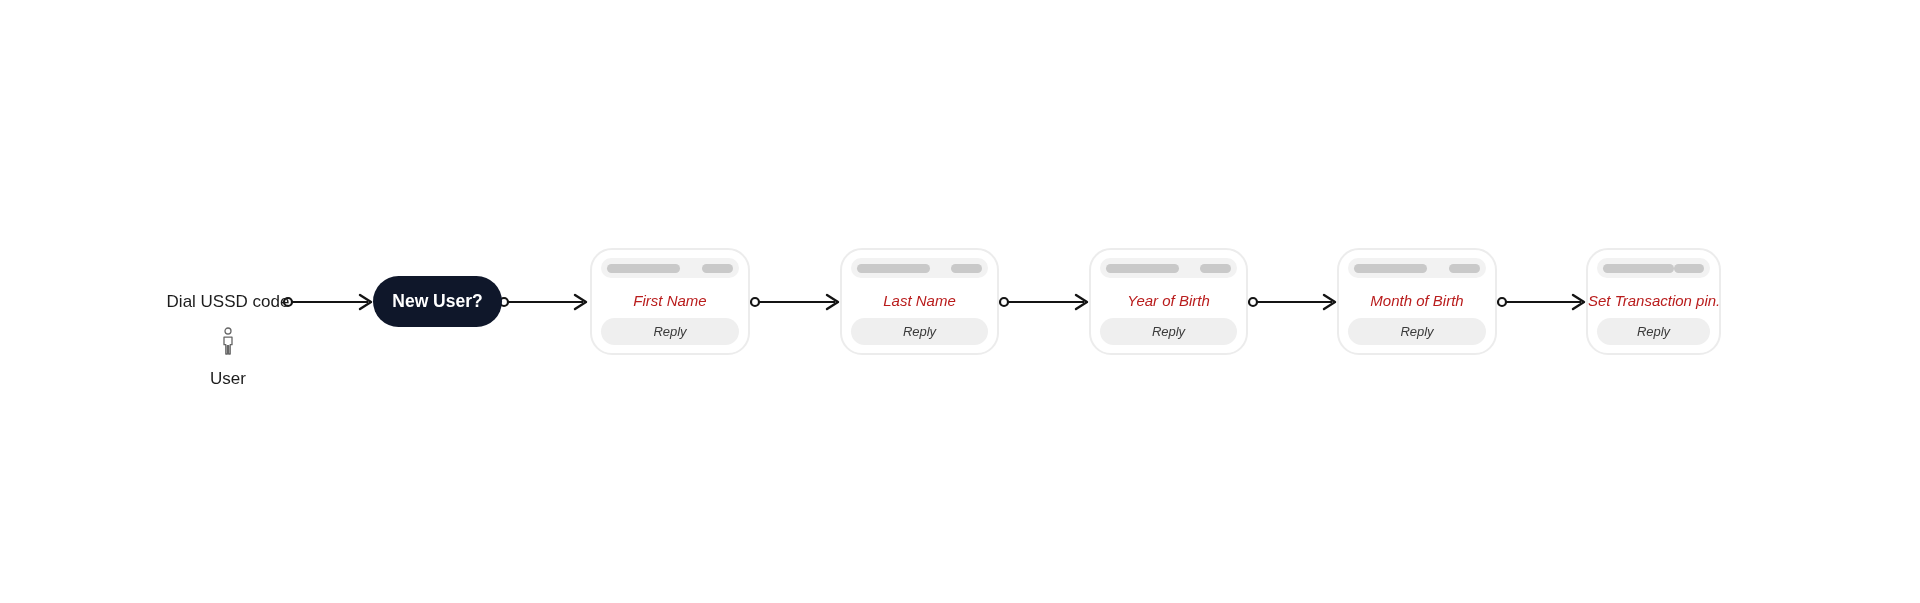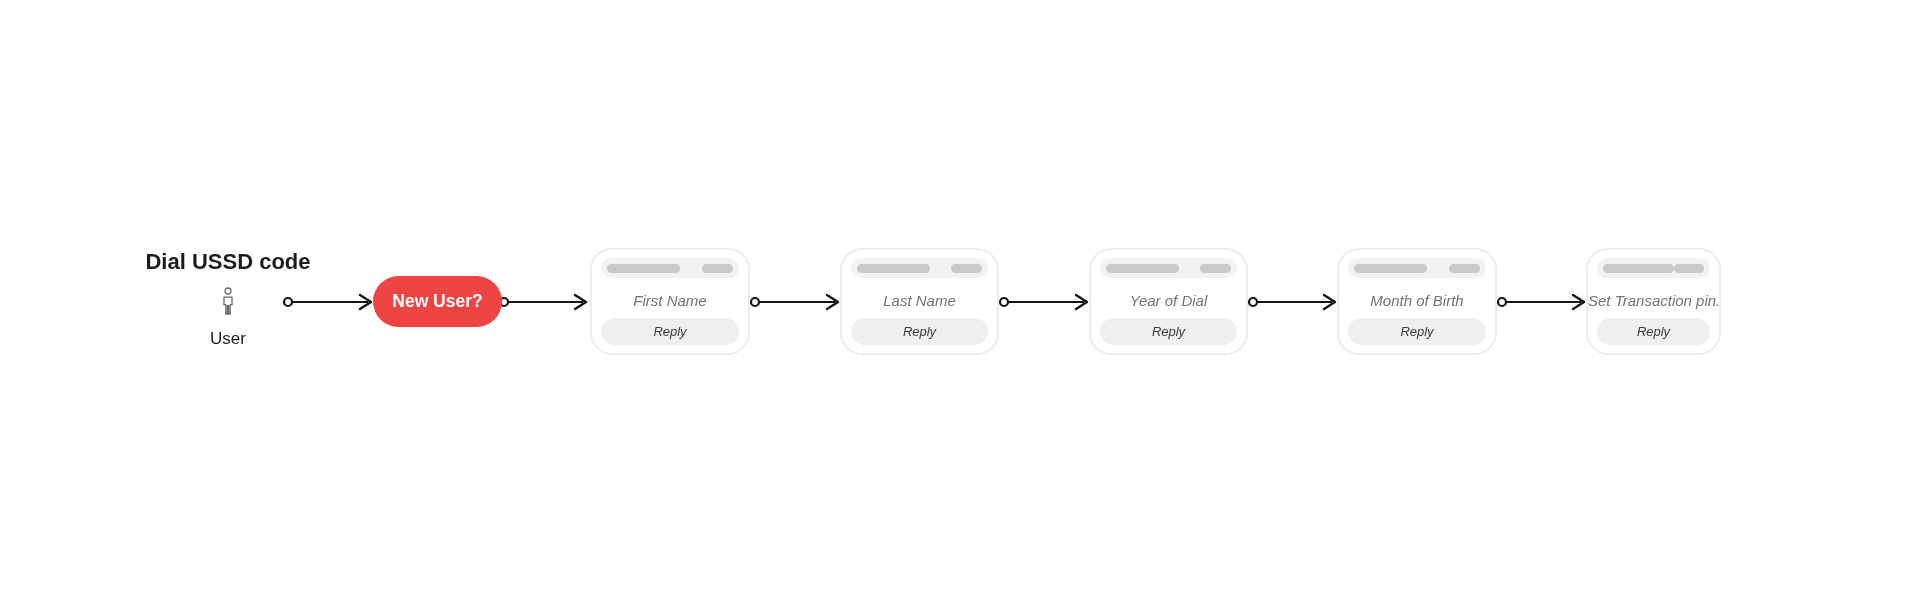--- a/index.html
+++ b/index.html
@@ -29,36 +29,36 @@
     stroke-linecap: round; stroke-linejoin: round;
   }
 
   
   .actor {
     position: absolute;
     left: 148px; top: 251px; width: 160px;
     display: flex; flex-direction: column; align-items: center;
   }
   .actor-action {
-    font-size: 22px; font-weight: 700; color: #1c1c1c;
-    line-height: 22px; white-space: nowrap;
+    font-size: 17px; font-weight: 400; color: #1c1c1c;
+    line-height: 22px; white-space: nowrap; margin-top: 40px;
   }
   .actor-icon { margin-top: 13px; height: 30px; display: flex; align-items: center; }
   .actor-icon svg { display: block; }
   .actor-name {
     margin-top: 12px; font-size: 17px; font-weight: 500; color: #1c1c1c;
     line-height: 22px;
     text-align: center;
   }
 
   
   .decision {
     position: absolute;
     left: 373px; top: 276px; width: 129px; height: 51px;
-    background: #ef4444; border-radius: 26px;
+    background: #0f172a; border-radius: 26px;
     display: flex; align-items: center; justify-content: center;
     color: #ffffff; font-size: 17.5px; font-weight: 700;
     white-space: nowrap; cursor: pointer;
   }
 
   
   .card {
     position: absolute; top: 248px; height: 107px;
     background: #ffffff; border: 2px solid #ECECEC; border-radius: 22px;
     box-sizing: border-box; cursor: pointer;
@@ -67,21 +67,21 @@
     margin: 8px 9px 0 9px; height: 20px; border-radius: 10px;
     background: #F2F2F2;
     display: flex; align-items: center; justify-content: space-between;
     padding: 0 6px; box-sizing: border-box;
   }
   .bar { height: 9px; border-radius: 5px; background: #C9C9C9; }
   .bar-long  { width: 73px; }
   .bar-short { width: 31px; }
   .card-title {
     margin-top: 13px; height: 20px; line-height: 20px;
-    text-align: center; font-style: italic; font-size: 15px; color: #737373;
+    text-align: center; font-style: italic; font-size: 15px; color: #b91c1c;
     white-space: nowrap; overflow: hidden;
   }
   .reply-btn {
     margin: 7px 9px 0 9px; height: 27px; border-radius: 14px;
     background: #EFEFEF; border: none;
     display: flex; align-items: center; justify-content: center;
     font-family: inherit; font-size: 13px; color: #3A3A3A; cursor: pointer;
     width: calc(100% - 18px); box-sizing: border-box; font-style: italic;
   }
   .person { stroke: #666666; fill: none; stroke-width: 1.3; }
@@ -153,21 +153,21 @@
     </div>
     <div class="card-title">Last Name</div>
     <button class="reply-btn">Reply</button>
   </div>
 
   <div class="card" style="left:1089px; width:159px;">
     <div class="card-header">
       <div class="bar bar-long"></div>
       <div class="bar bar-short"></div>
     </div>
-    <div class="card-title">Year of Dial</div>
+    <div class="card-title">Year of Birth</div>
     <button class="reply-btn">Reply</button>
   </div>
 
   <div class="card" style="left:1337px; width:160px;">
     <div class="card-header">
       <div class="bar bar-long"></div>
       <div class="bar bar-short"></div>
     </div>
     <div class="card-title">Month of Birth</div>
     <button class="reply-btn">Reply</button>

